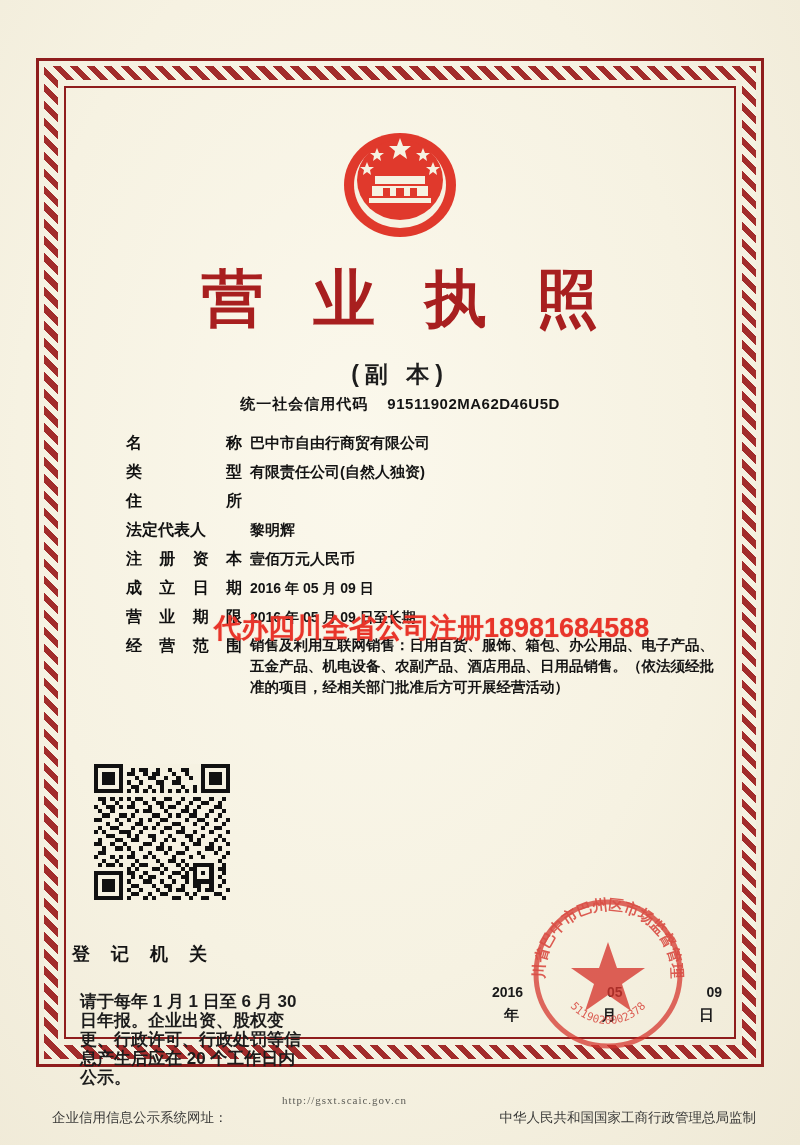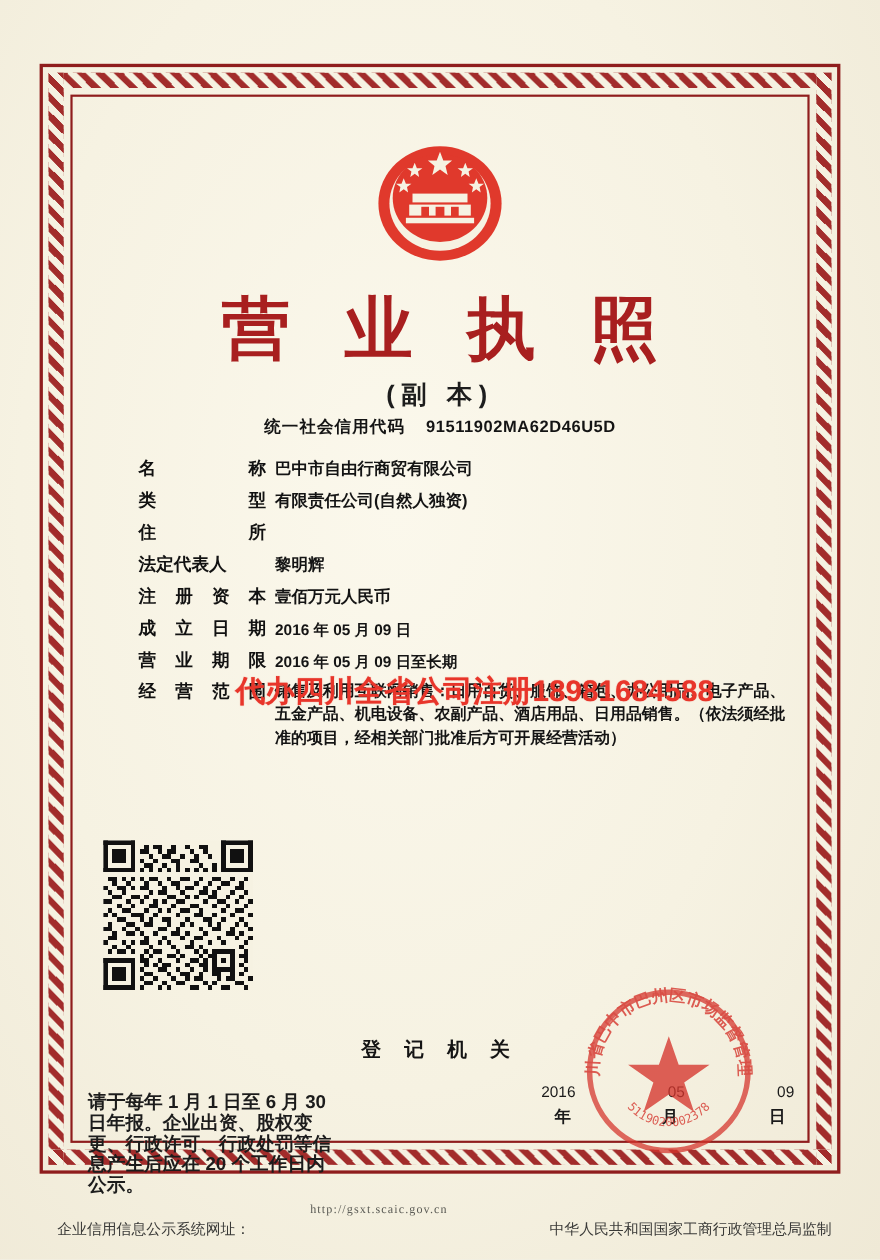--- a/index.html
+++ b/index.html
@@ -60,21 +60,21 @@
     color:#a81f1f;
     margin-top:6px;
     text-indent:14px;
     line-height:1.05;
   }
   .subtitle{
     text-align:center;
     font-size:23px;
     color:#1d1d1d;
     letter-spacing:6px;
-    margin-top:12px;
+    margin-top:28px;
     font-weight:600;
   }
   .credit-code{
     text-align:center;
     font-size:15px;
     font-weight:700;
     color:#141414;
     margin-top:5px;
     letter-spacing:1px;
   }
@@ -135,35 +135,34 @@
     top:670px;
     width:136px;height:136px;
     z-index:6;
   }
 
   
   .registry{
     position:absolute;
     left:0;right:0;
     top:848px;
-    text-align:center;
     font-size:18px;
     font-weight:700;
     letter-spacing:8px;
     color:#141414;
   }
   .date-line{
     position:absolute;
     top:890px;
     left:420px;
     width:230px;
     display:flex;
     justify-content:space-between;
     font-size:14px;
-    font-weight:400;
+    font-weight:700;
     color:#1a1a1a;
   }
   .date-line2{
     position:absolute;
     top:912px;
     left:432px;
     width:210px;
     display:flex;
     justify-content:space-between;
     font-size:15px;

